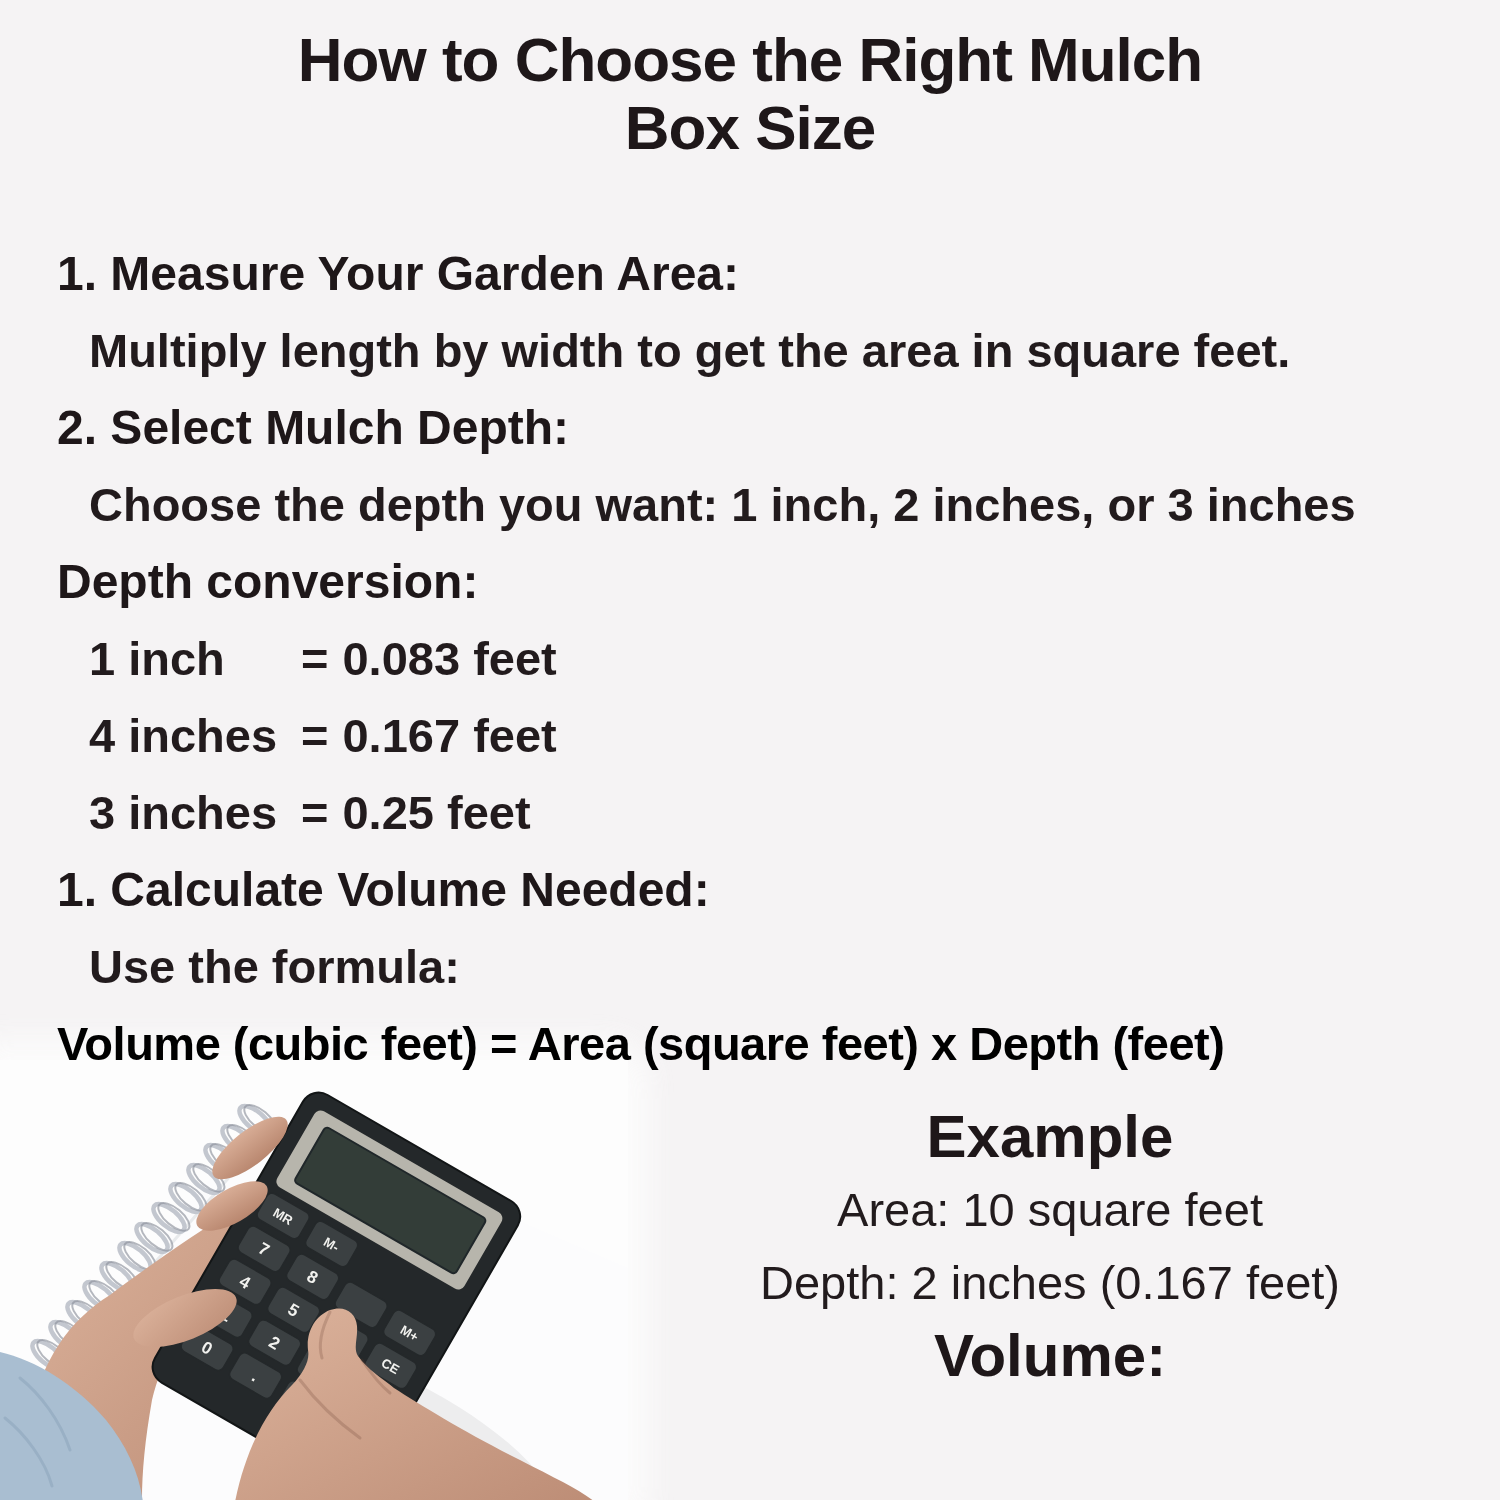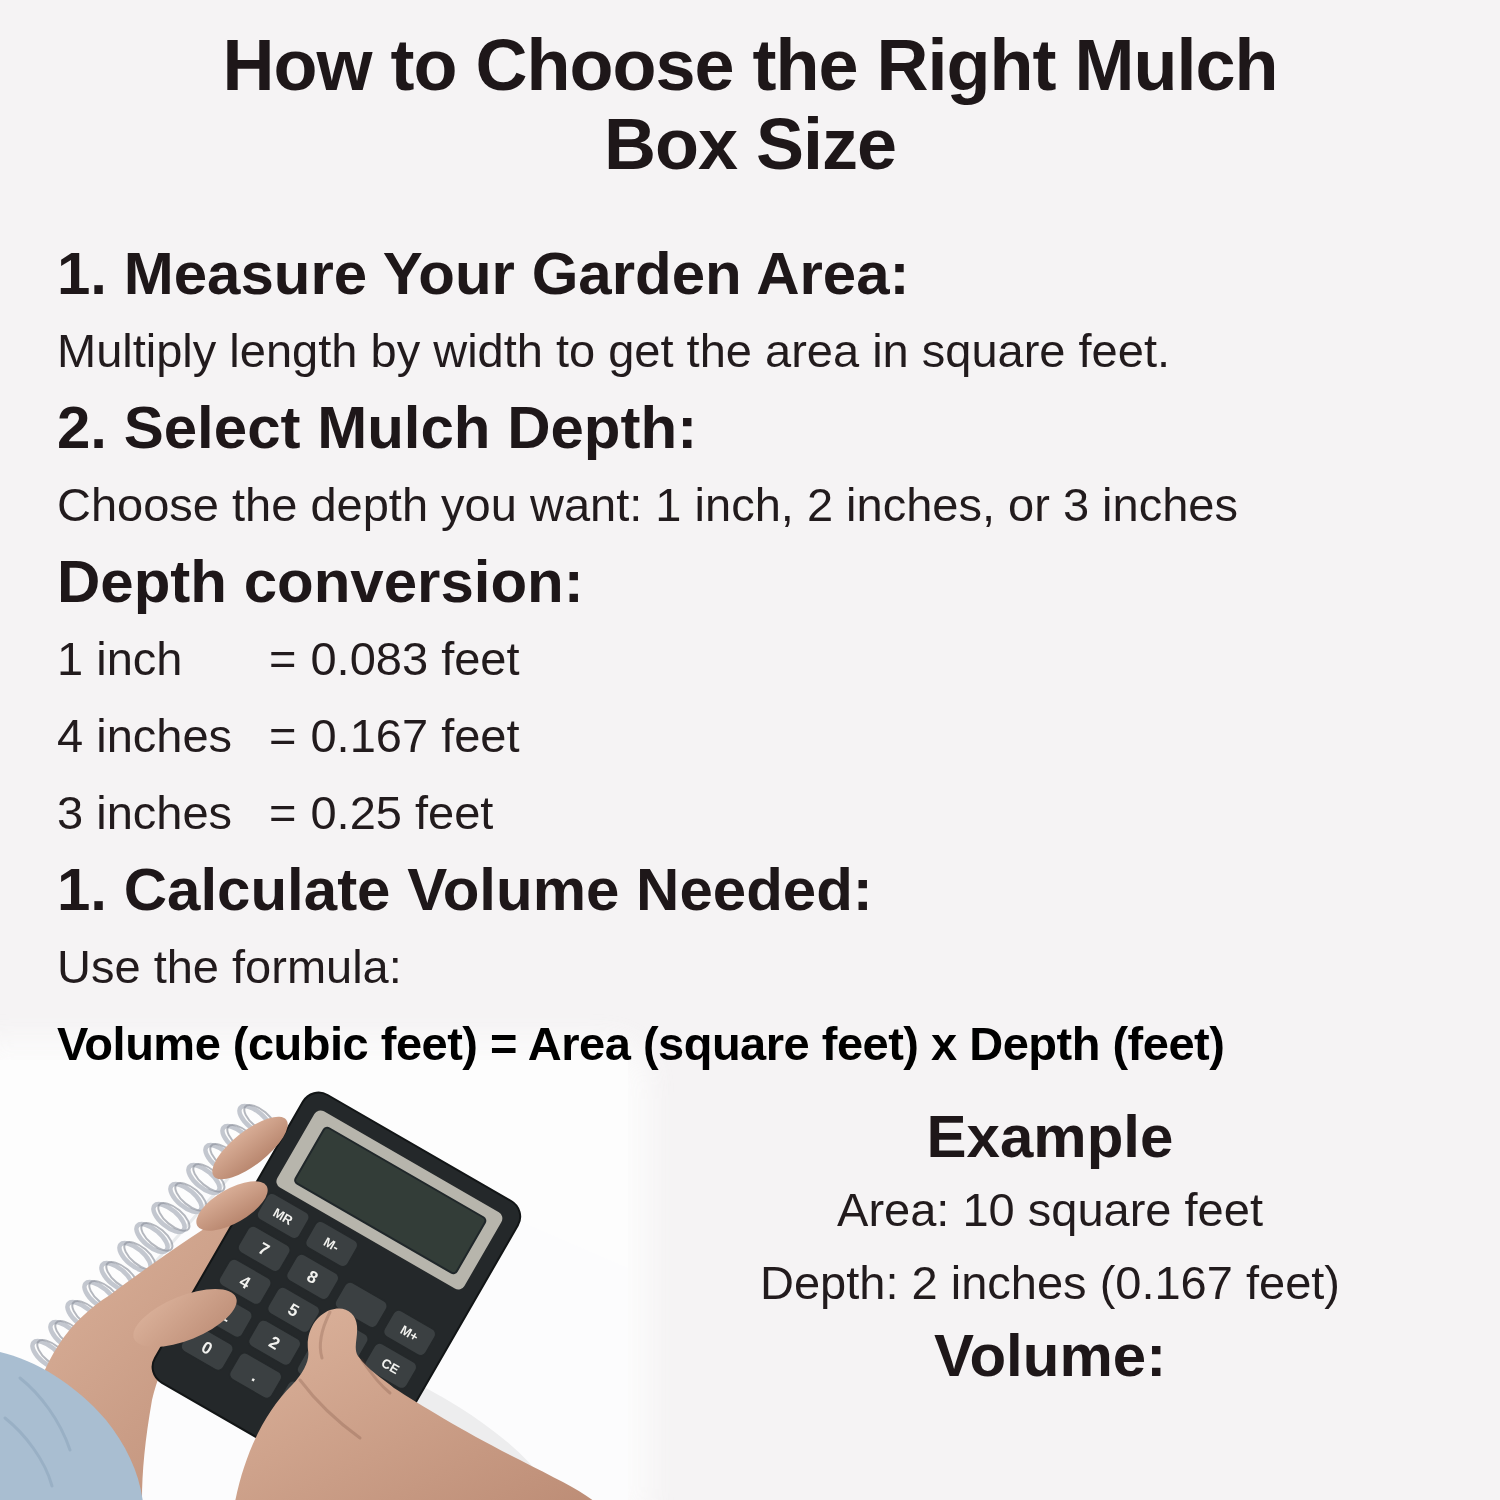--- a/index.html
+++ b/index.html
@@ -10,34 +10,34 @@
     color:#221b1d;
     position:relative;
     overflow:hidden;
   }
   .page{position:absolute;inset:0;}
   
   .title{
     position:absolute;top:26px;left:0;right:0;
     text-align:center;
     font-weight:700;
-    font-size:72px;
+    font-size:62px;
     line-height:1.1;
     letter-spacing:-1px;
     color:#1e1719;
   }
   
   .content{
     position:absolute;left:57px;top:235px;right:40px;
     font-size:47px;
     line-height:77px;
     z-index:3;
   }
-  .content .h{font-weight:700;font-size:60px;color:#1e1719;}
-  .content .b{font-weight:400;}
+  .content .h{font-weight:700;font-size:48px;color:#1e1719;}
+  .content .b{font-weight:700;margin-left:32px;}
   .formula{font-weight:700;font-size:47px;letter-spacing:-0.5px;white-space:nowrap;color:#000000;}
   .convrow .lbl{display:inline-block;width:212px;}
   .convrow .eq{margin-right:14px;}
   
   .example{
     position:absolute;left:617px;top:1100px;width:866px;
     text-align:center;
     font-size:47px;
     line-height:73px;
     z-index:3;

